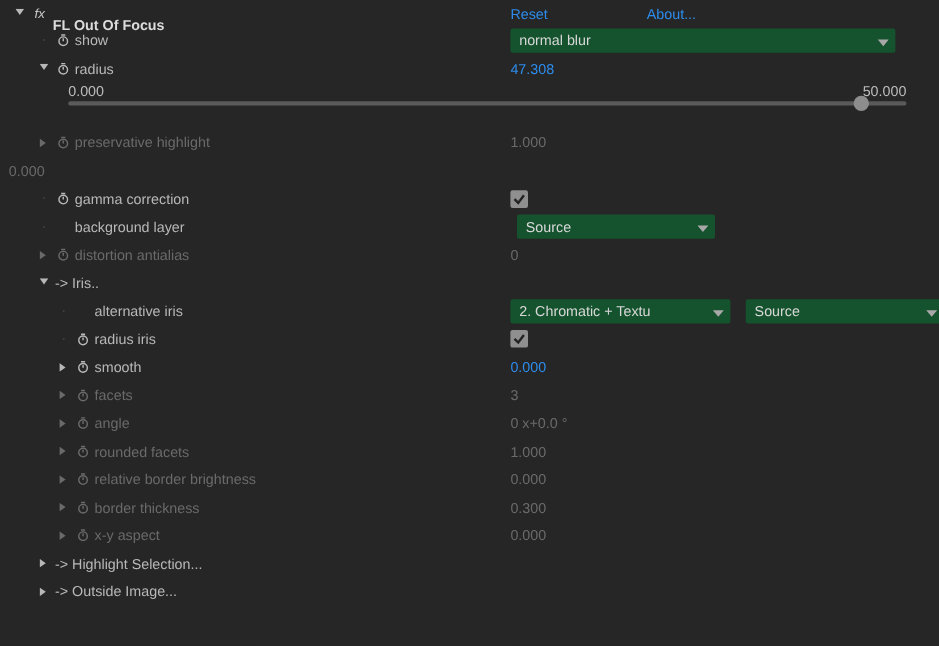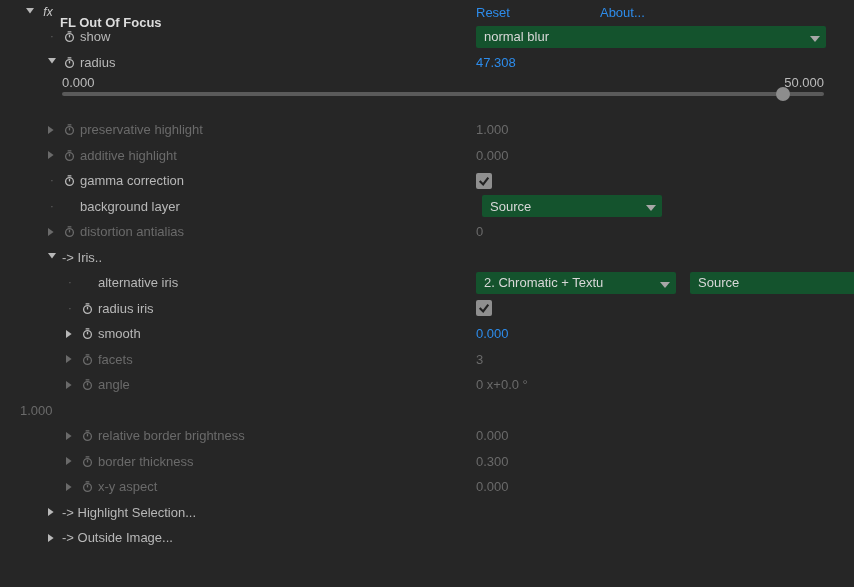--- a/index.html
+++ b/index.html
@@ -11,21 +11,21 @@
     width: 854px;
     height: 587px;
     overflow: hidden;
     user-select: none;
   }
   .panel { width: 100%; }
   .row {
     display: flex;
     align-items: center;
     height: 25.5px;
-    padding-left: 20px;
+    padding-left: 8px;
     position: relative;
   }
   .header-row { height: 24px; }
   .disabled { color: #6a6a6a; }
   .label-col {
     display: flex;
     align-items: center;
     gap: 4px;
     flex: 0 0 456px;
   }
@@ -204,35 +204,20 @@
           </svg>
         </span>
       <span>preservative highlight</span>
     </div>
     <div class="value-col">
         <span>1.000</span>
       </div>
   </div>
 
   <div class="row disabled">
-    <div class="label-col indent-1">
-      <span class="twirl">
-          <svg viewBox="0 0 10 10">
-            <polygon points="0,0 0,10 7,5"></polygon>
-          </svg>
-        </span>
-      <span class="stopwatch">
-          <svg viewBox="0 0 14 14">
-            <circle cx="7" cy="8" r="4.2"></circle>
-            <line x1="7" y1="8" x2="7" y2="5.2"></line>
-            <line x1="5" y1="2" x2="9" y2="2"></line>
-          </svg>
-        </span>
-      <span>additive highlight</span>
-    </div>
     <div class="value-col">
         <span>0.000</span>
       </div>
   </div>
 
   <div class="row">
     <div class="label-col indent-1">
       <span class="dot">·</span>
       <span class="stopwatch">
           <svg viewBox="0 0 14 14">
@@ -402,20 +387,35 @@
           </svg>
         </span>
       <span>angle</span>
     </div>
     <div class="value-col">
         <span>0 x+0.0 °</span>
       </div>
   </div>
 
   <div class="row disabled">
+    <div class="label-col indent-2">
+      <span class="twirl">
+          <svg viewBox="0 0 10 10">
+            <polygon points="0,0 0,10 7,5"></polygon>
+          </svg>
+        </span>
+      <span class="stopwatch">
+          <svg viewBox="0 0 14 14">
+            <circle cx="7" cy="8" r="4.2"></circle>
+            <line x1="7" y1="8" x2="7" y2="5.2"></line>
+            <line x1="5" y1="2" x2="9" y2="2"></line>
+          </svg>
+        </span>
+      <span>rounded facets</span>
+    </div>
     <div class="value-col">
         <span>1.000</span>
       </div>
   </div>
 
   <div class="row disabled">
     <div class="label-col indent-2">
       <span class="twirl">
           <svg viewBox="0 0 10 10">
             <polygon points="0,0 0,10 7,5"></polygon>

